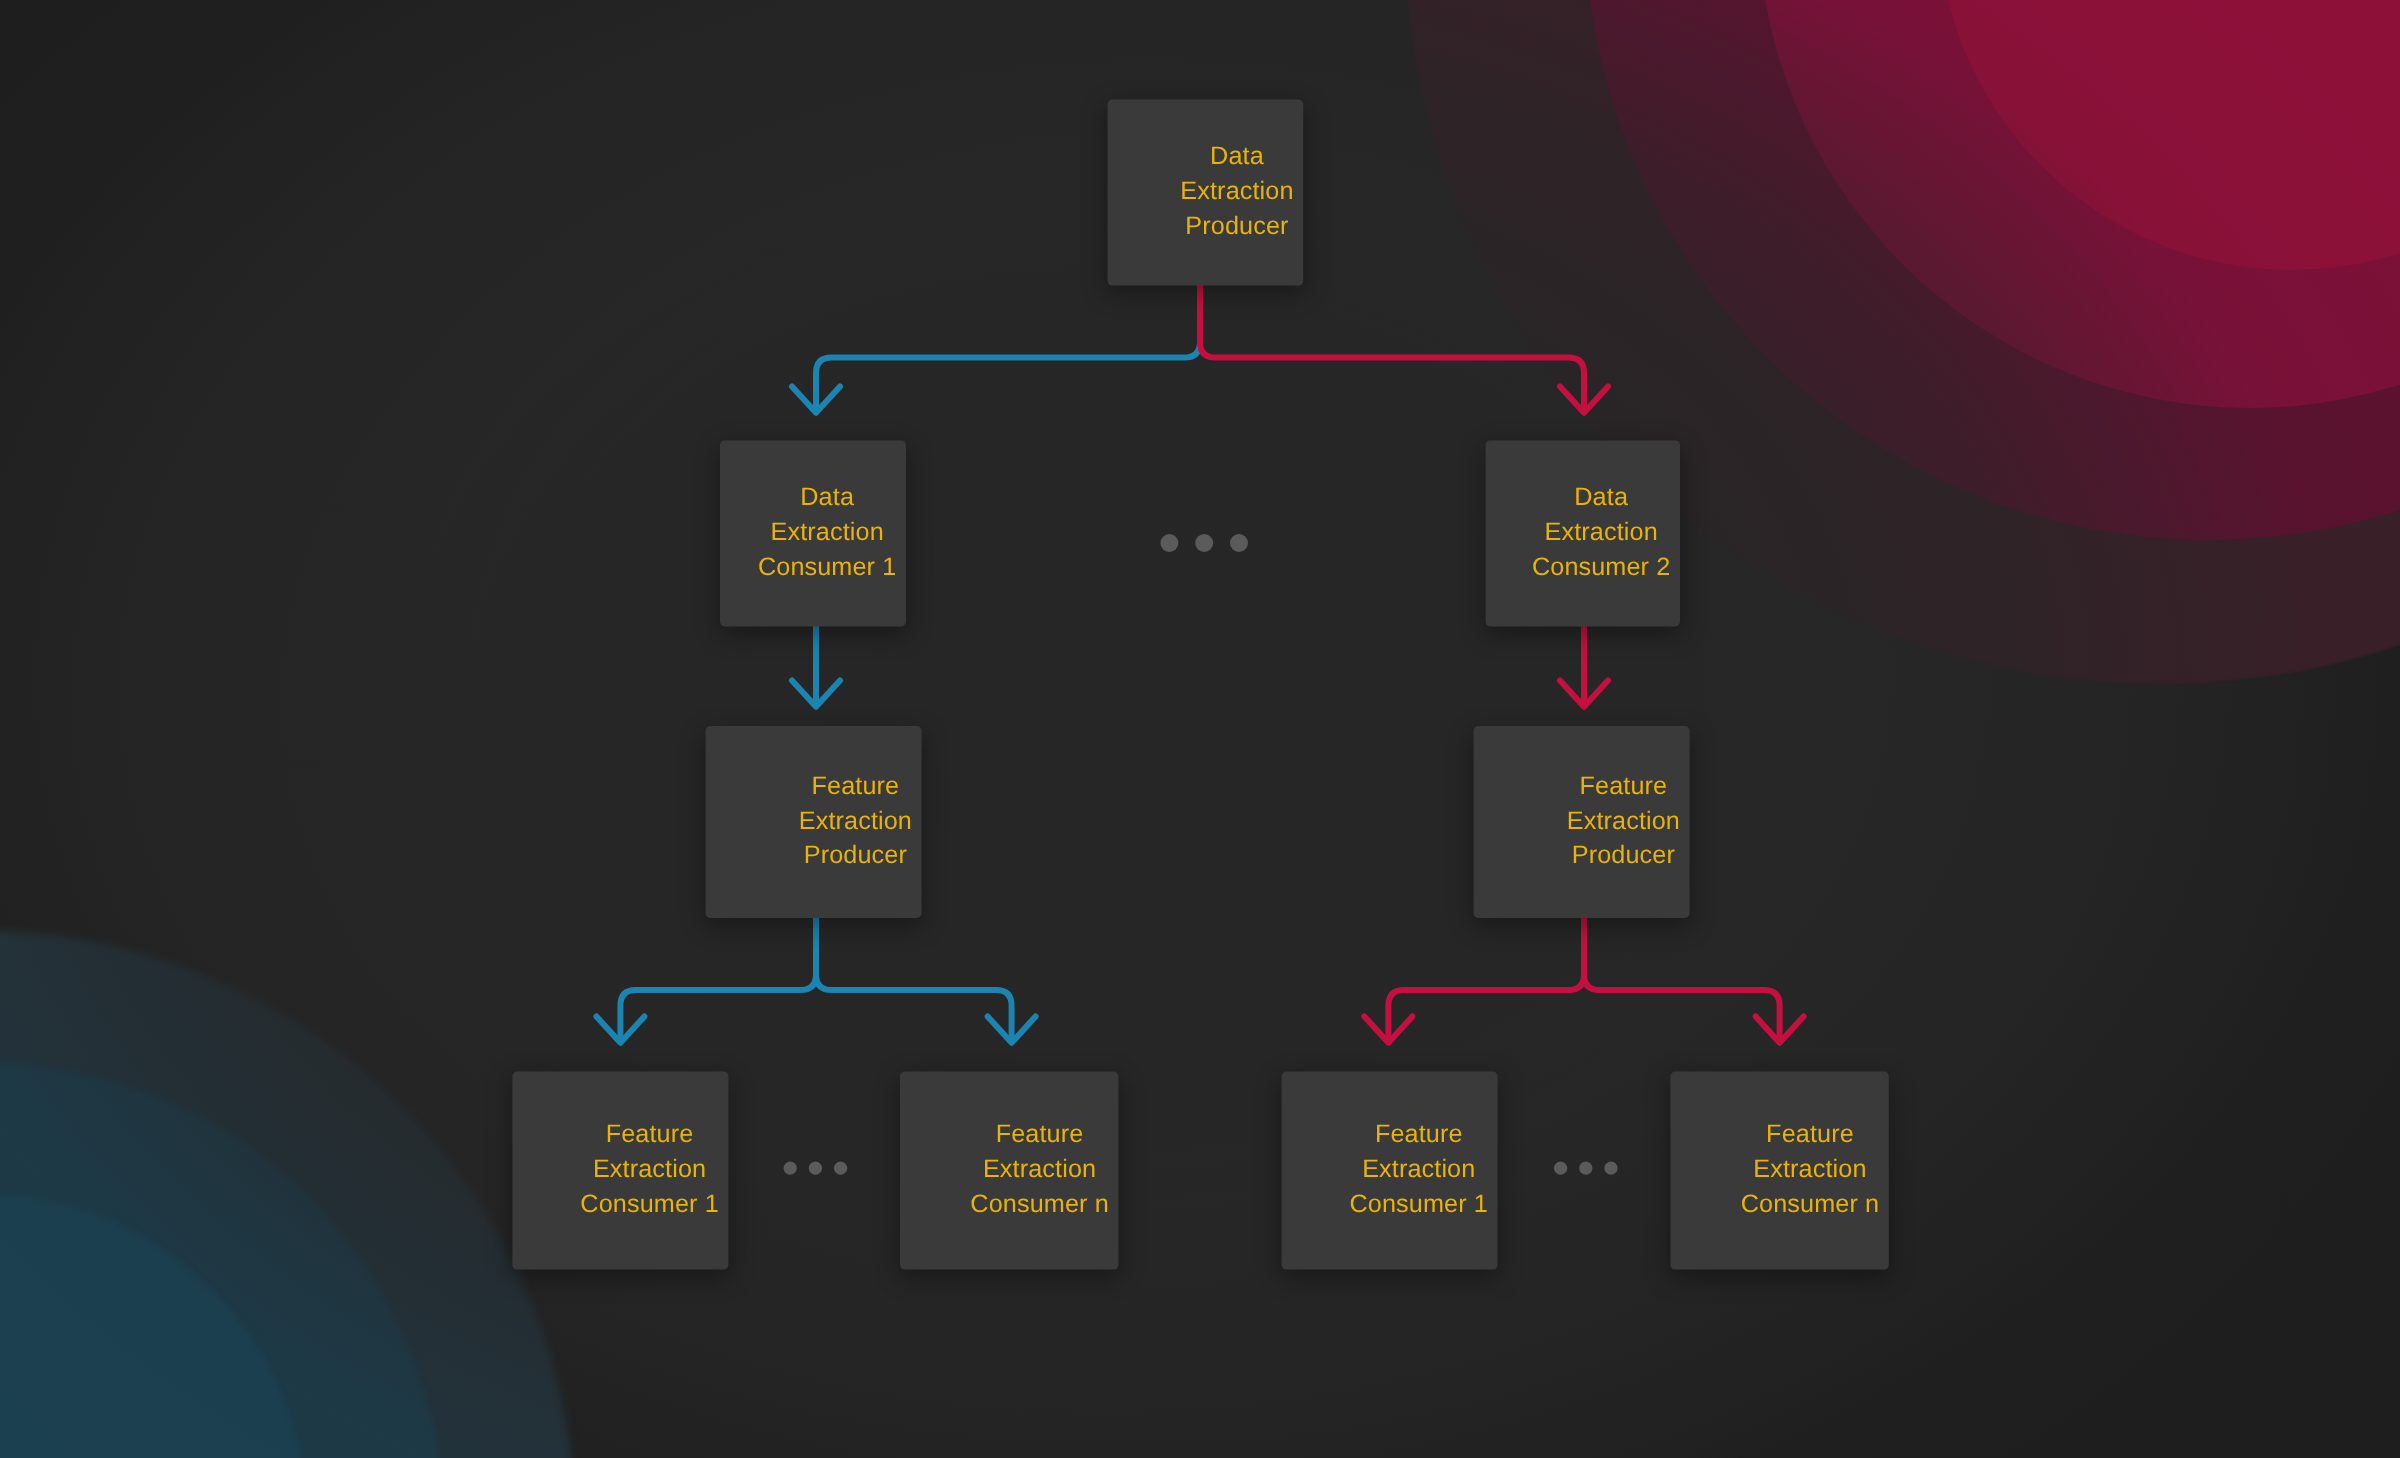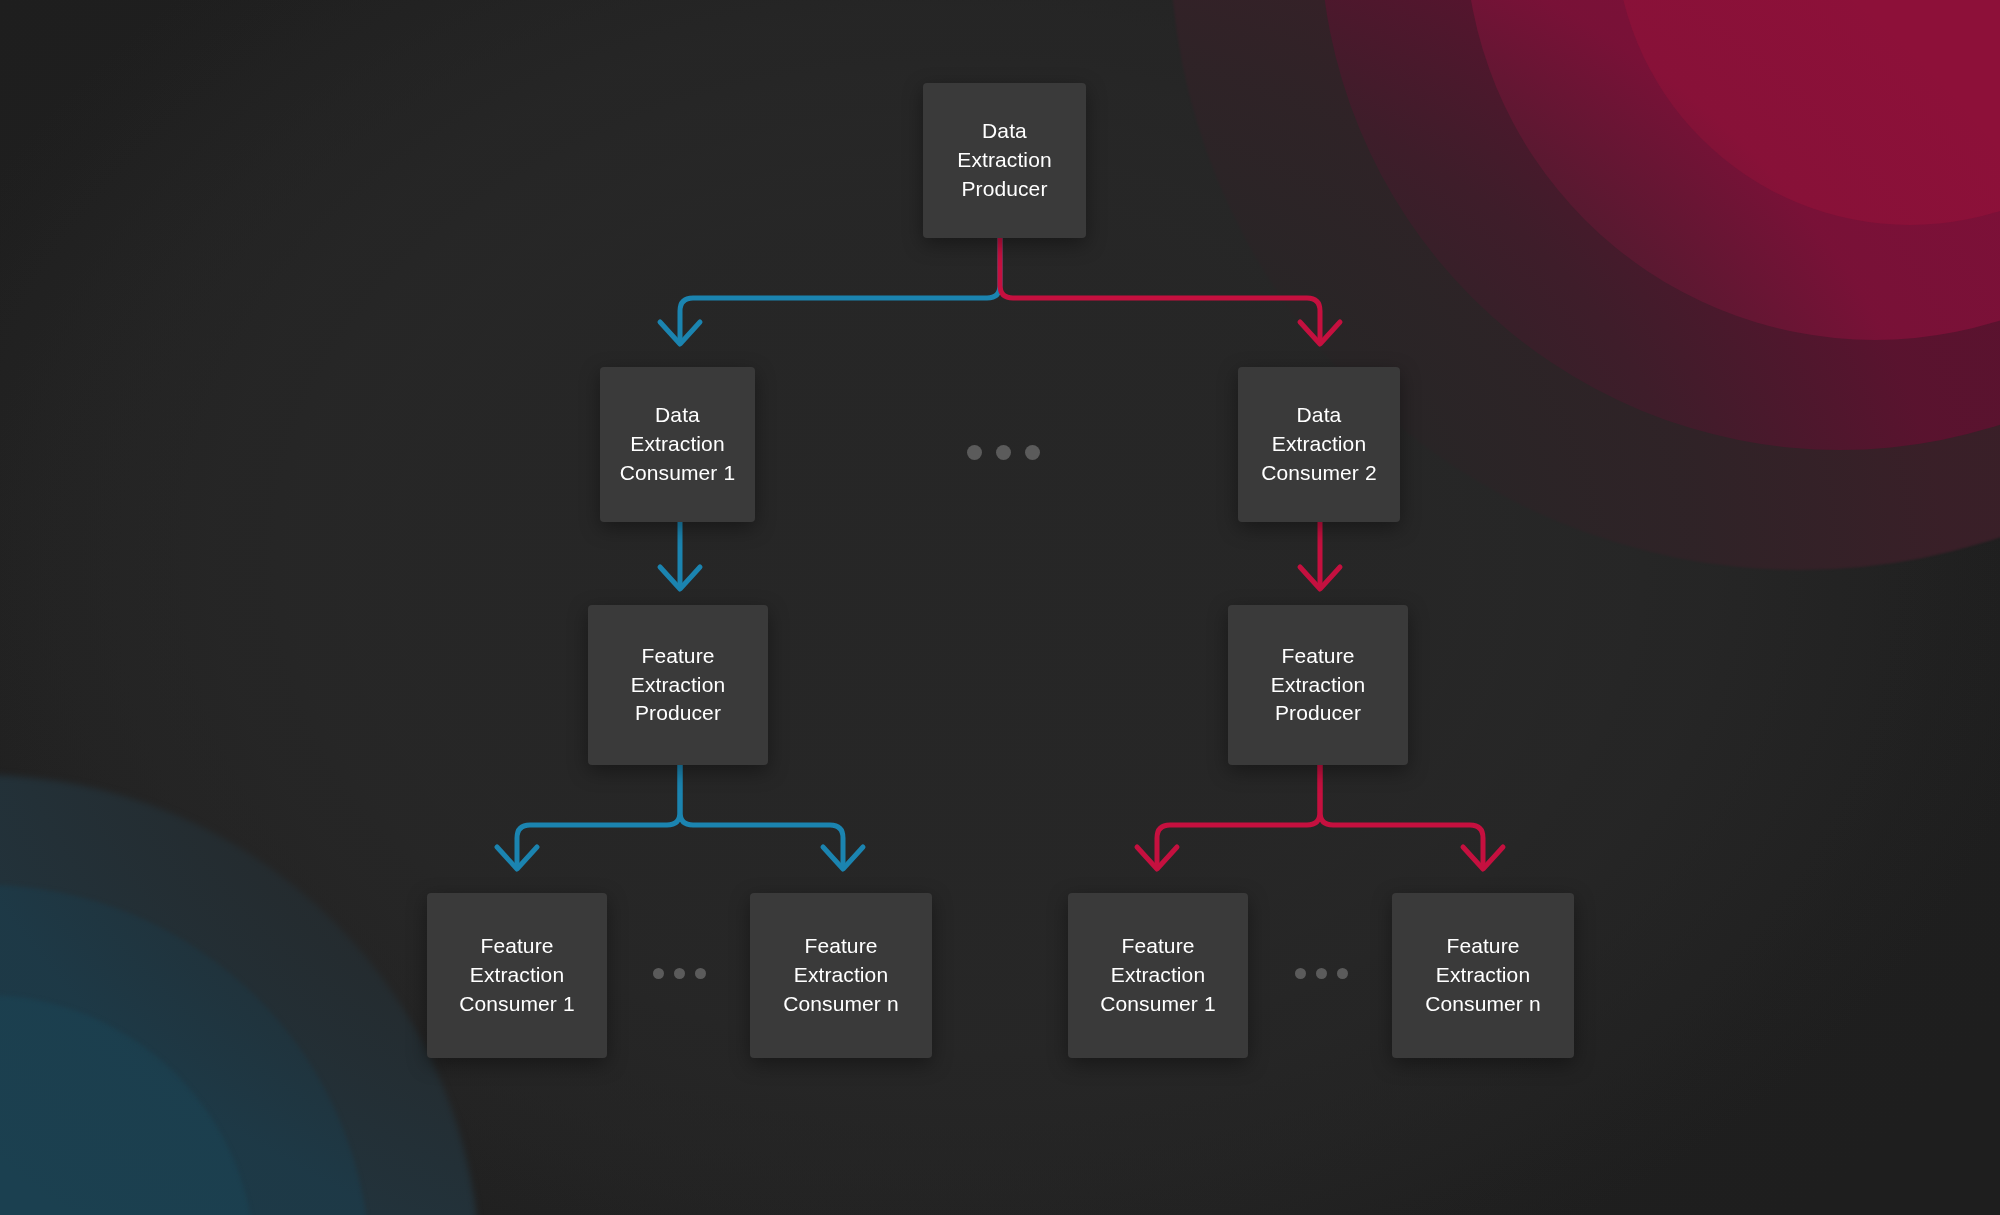--- a/index.html
+++ b/index.html
@@ -61,22 +61,22 @@
     height: 1215px;
   }
   .node {
     position: absolute;
     box-sizing: border-box;
     background: #3a3a3a;
     border-radius: 4px;
     box-shadow: 0 6px 20px rgba(0,0,0,0.38);
     display: flex;
     align-items: center;
-    justify-content: center;
-    color: #ffffff;
+    justify-content: flex-end;
+    color: #eab308;
     font-size: 21px;
     line-height: 1.38;
     text-align: center;
     letter-spacing: .1px;
   }
   .node .label { white-space: pre-line; padding: 0 8px; }
 
   .dots {
     position: absolute;
     display: flex;

